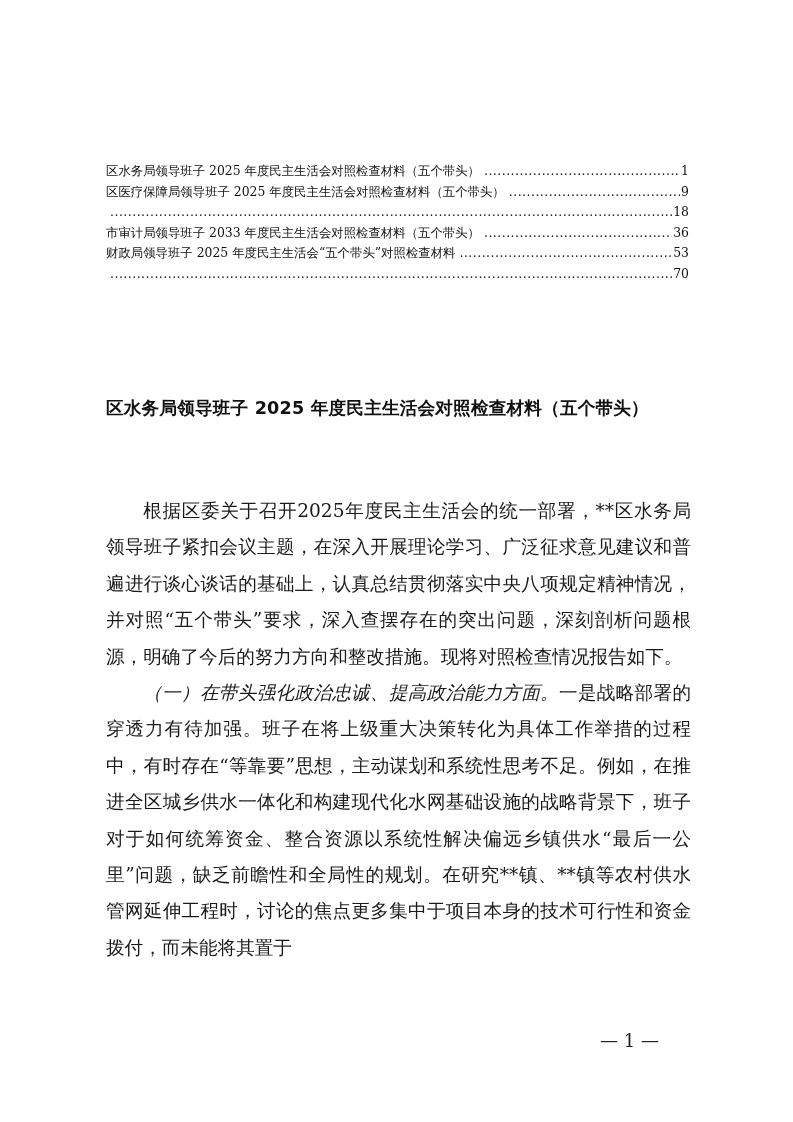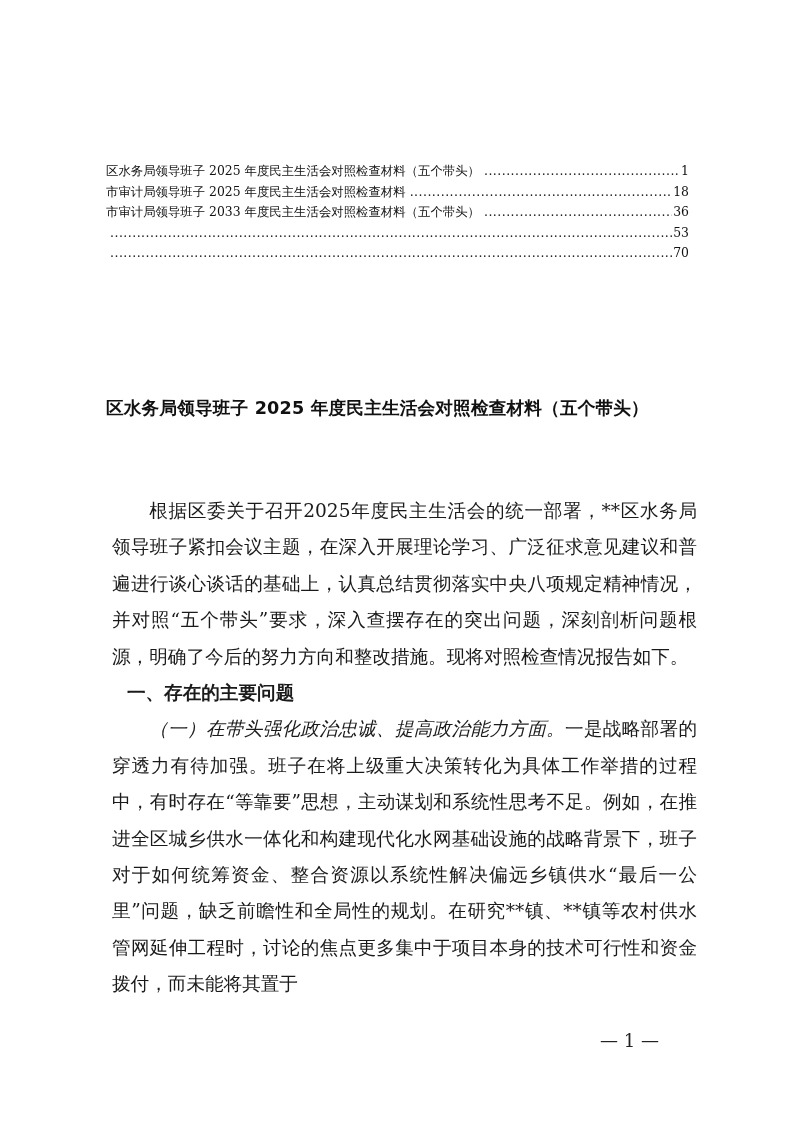--- a/index.html
+++ b/index.html
@@ -11,21 +11,21 @@
       font-family: "DejaVu Serif", "Liberation Serif", serif; font-size: 12.4px; white-space: nowrap; }
     .toc-title { flex: 0 0 auto; }
     .toc-dots { flex: 1 1 auto; overflow: hidden; margin: 0 1px 0 4px; letter-spacing: 0.5px; color: #222; }
     .toc-dots::before { content: "................................................................................................................................................................................"; }
     .toc-page { flex: 0 0 auto; }
 
     .doc-title { position: absolute; left: 106px; top: 396px; width: 600px;
       font-family: "DejaVu Sans", "Liberation Sans", sans-serif; font-weight: bold; font-size: 17.6px;
       letter-spacing: 0.2px; white-space: nowrap; color: #111; }
 
-    .body { position: absolute; left: 112px; top: 493px; width: 585px;
+    .body { position: absolute; left: 106px; top: 493px; width: 585px;
       font-family: "DejaVu Serif", "Liberation Serif", serif; font-size: 18.6px; line-height: 36.4px;
       text-align: justify; text-justify: inter-character; color: #1a1a1a; }
     .para { margin: 0; text-indent: 2em; }
     .heading-1 { margin: 0; text-indent: 0.8em; font-family: "DejaVu Sans", "Liberation Sans", sans-serif;
       font-weight: bold; font-size: 18.6px; }
     .sub-lead { font-weight: normal; font-style: italic; }
 
     .page-number { position: absolute; left: 600px; top: 1030px;
       font-family: "DejaVu Serif", "Liberation Serif", serif; font-size: 18px; color: #222; white-space: nowrap; }
   </style>
@@ -34,42 +34,46 @@
 
 <div class="page">
 
   <div class="toc">
     <div class="toc-row">
       <span class="toc-title">区水务局领导班子 2025 年度民主生活会对照检查材料（五个带头）</span>
       <span class="toc-dots"></span>
       <span class="toc-page">1</span>
     </div>
     <div class="toc-row">
-      <span class="toc-title">市审计局领导班子 2025 年度民主生活会对照检查材料</span>
+      <span class="toc-title">区医疗保障局领导班子 2025 年度民主生活会对照检查材料（五个带头）</span>
+      <span class="toc-dots"></span>
+      <span class="toc-page">9</span>
+    </div>
+    <div class="toc-row">
       <span class="toc-dots"></span>
       <span class="toc-page">18</span>
     </div>
     <div class="toc-row">
       <span class="toc-title">市审计局领导班子 2033 年度民主生活会对照检查材料（五个带头）</span>
       <span class="toc-dots"></span>
       <span class="toc-page">36</span>
     </div>
     <div class="toc-row">
+      <span class="toc-title">财政局领导班子 2025 年度民主生活会“五个带头”对照检查材料</span>
       <span class="toc-dots"></span>
       <span class="toc-page">53</span>
     </div>
     <div class="toc-row">
       <span class="toc-dots"></span>
       <span class="toc-page">70</span>
     </div>
   </div>
 
   <div class="doc-title">区水务局领导班子 2025 年度民主生活会对照检查材料（五个带头）</div>
 
   <div class="body">
     <p class="para">根据区委关于召开2025年度民主生活会的统一部署，**区水务局领导班子紧扣会议主题，在深入开展理论学习、广泛征求意见建议和普遍进行谈心谈话的基础上，认真总结贯彻落实中央八项规定精神情况，并对照“五个带头”要求，深入查摆存在的突出问题，深刻剖析问题根源，明确了今后的努力方向和整改措施。现将对照检查情况报告如下。</p>
-    <p class="heading-1">一、存在的主要问题</p>
     <p class="para"><span class="sub-lead">（一）在带头强化政治忠诚、提高政治能力方面。</span><span>一是战略部署的穿透力有待加强。班子在将上级重大决策转化为具体工作举措的过程中，有时存在“等靠要”思想，主动谋划和系统性思考不足。例如，在推进全区城乡供水一体化和构建现代化水网基础设施的战略背景下，班子对于如何统筹资金、整合资源以系统性解决偏远乡镇供水“最后一公里”问题，缺乏前瞻性和全局性的规划。在研究**镇、**镇等农村供水管网延伸工程时，讨论的焦点更多集中于项目本身的技术可行性和资金拨付，而未能将其置于</span></p>
   </div>
 
   <div class="page-number">— 1 —</div>
 
 </div>
 
 </body></html>

